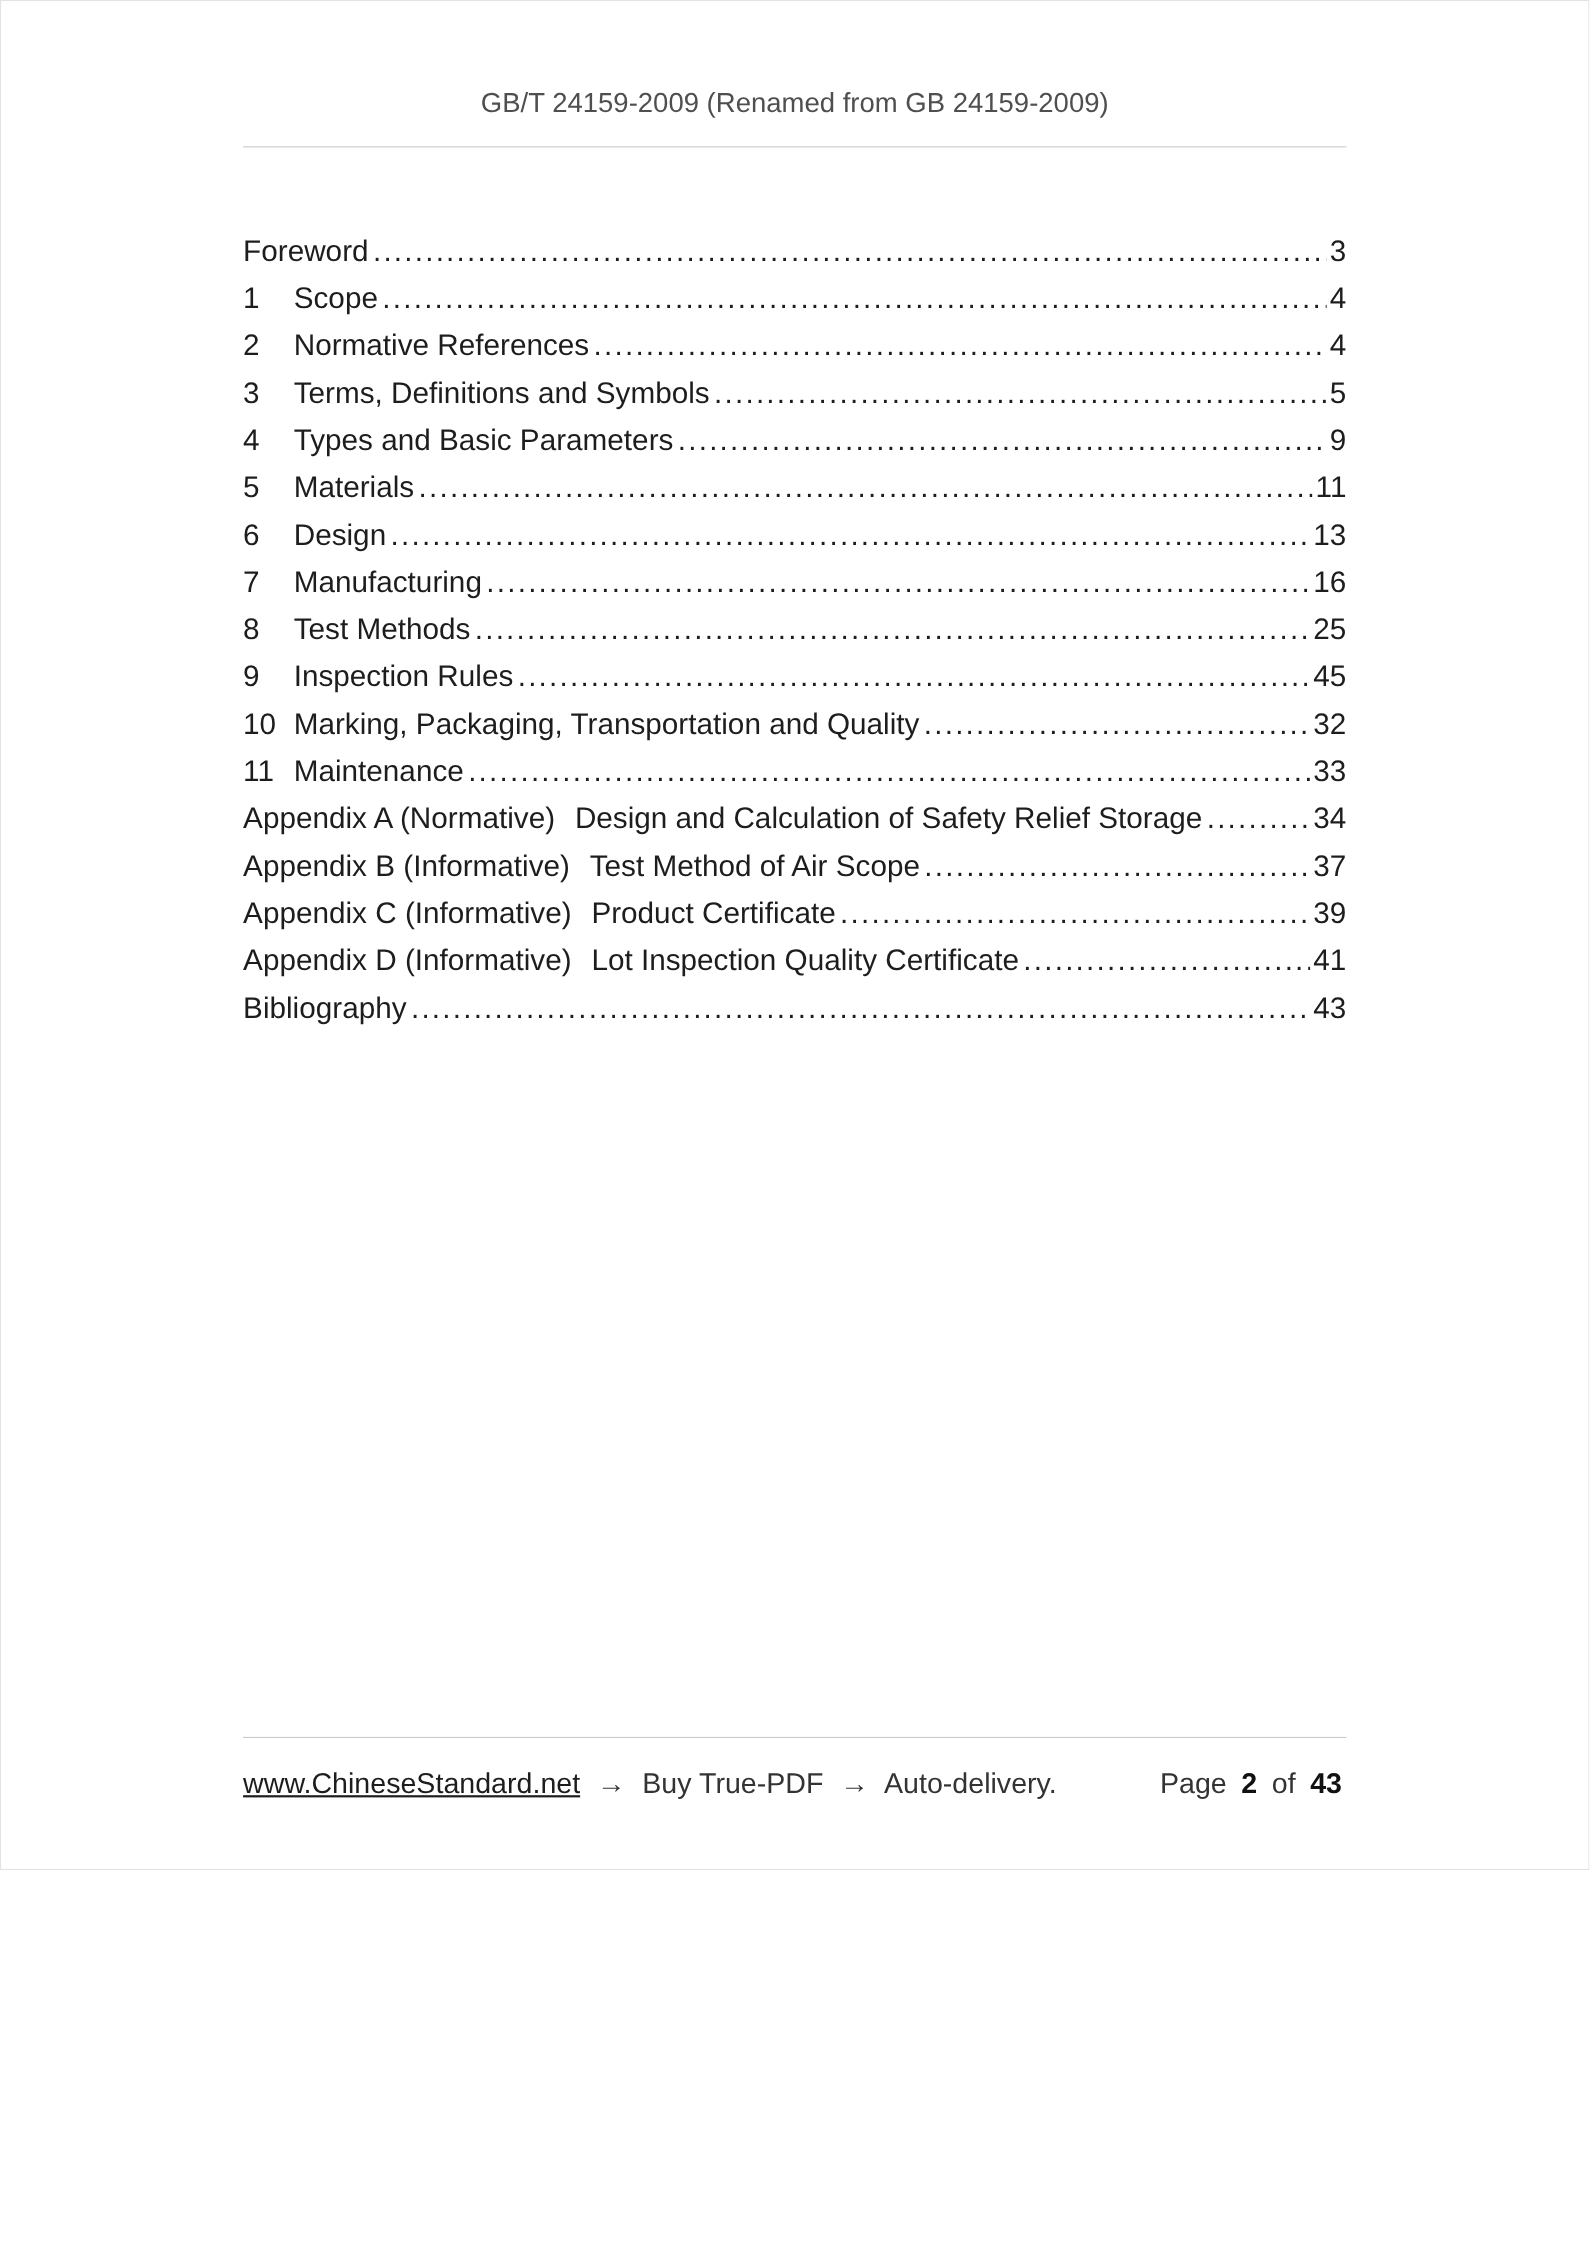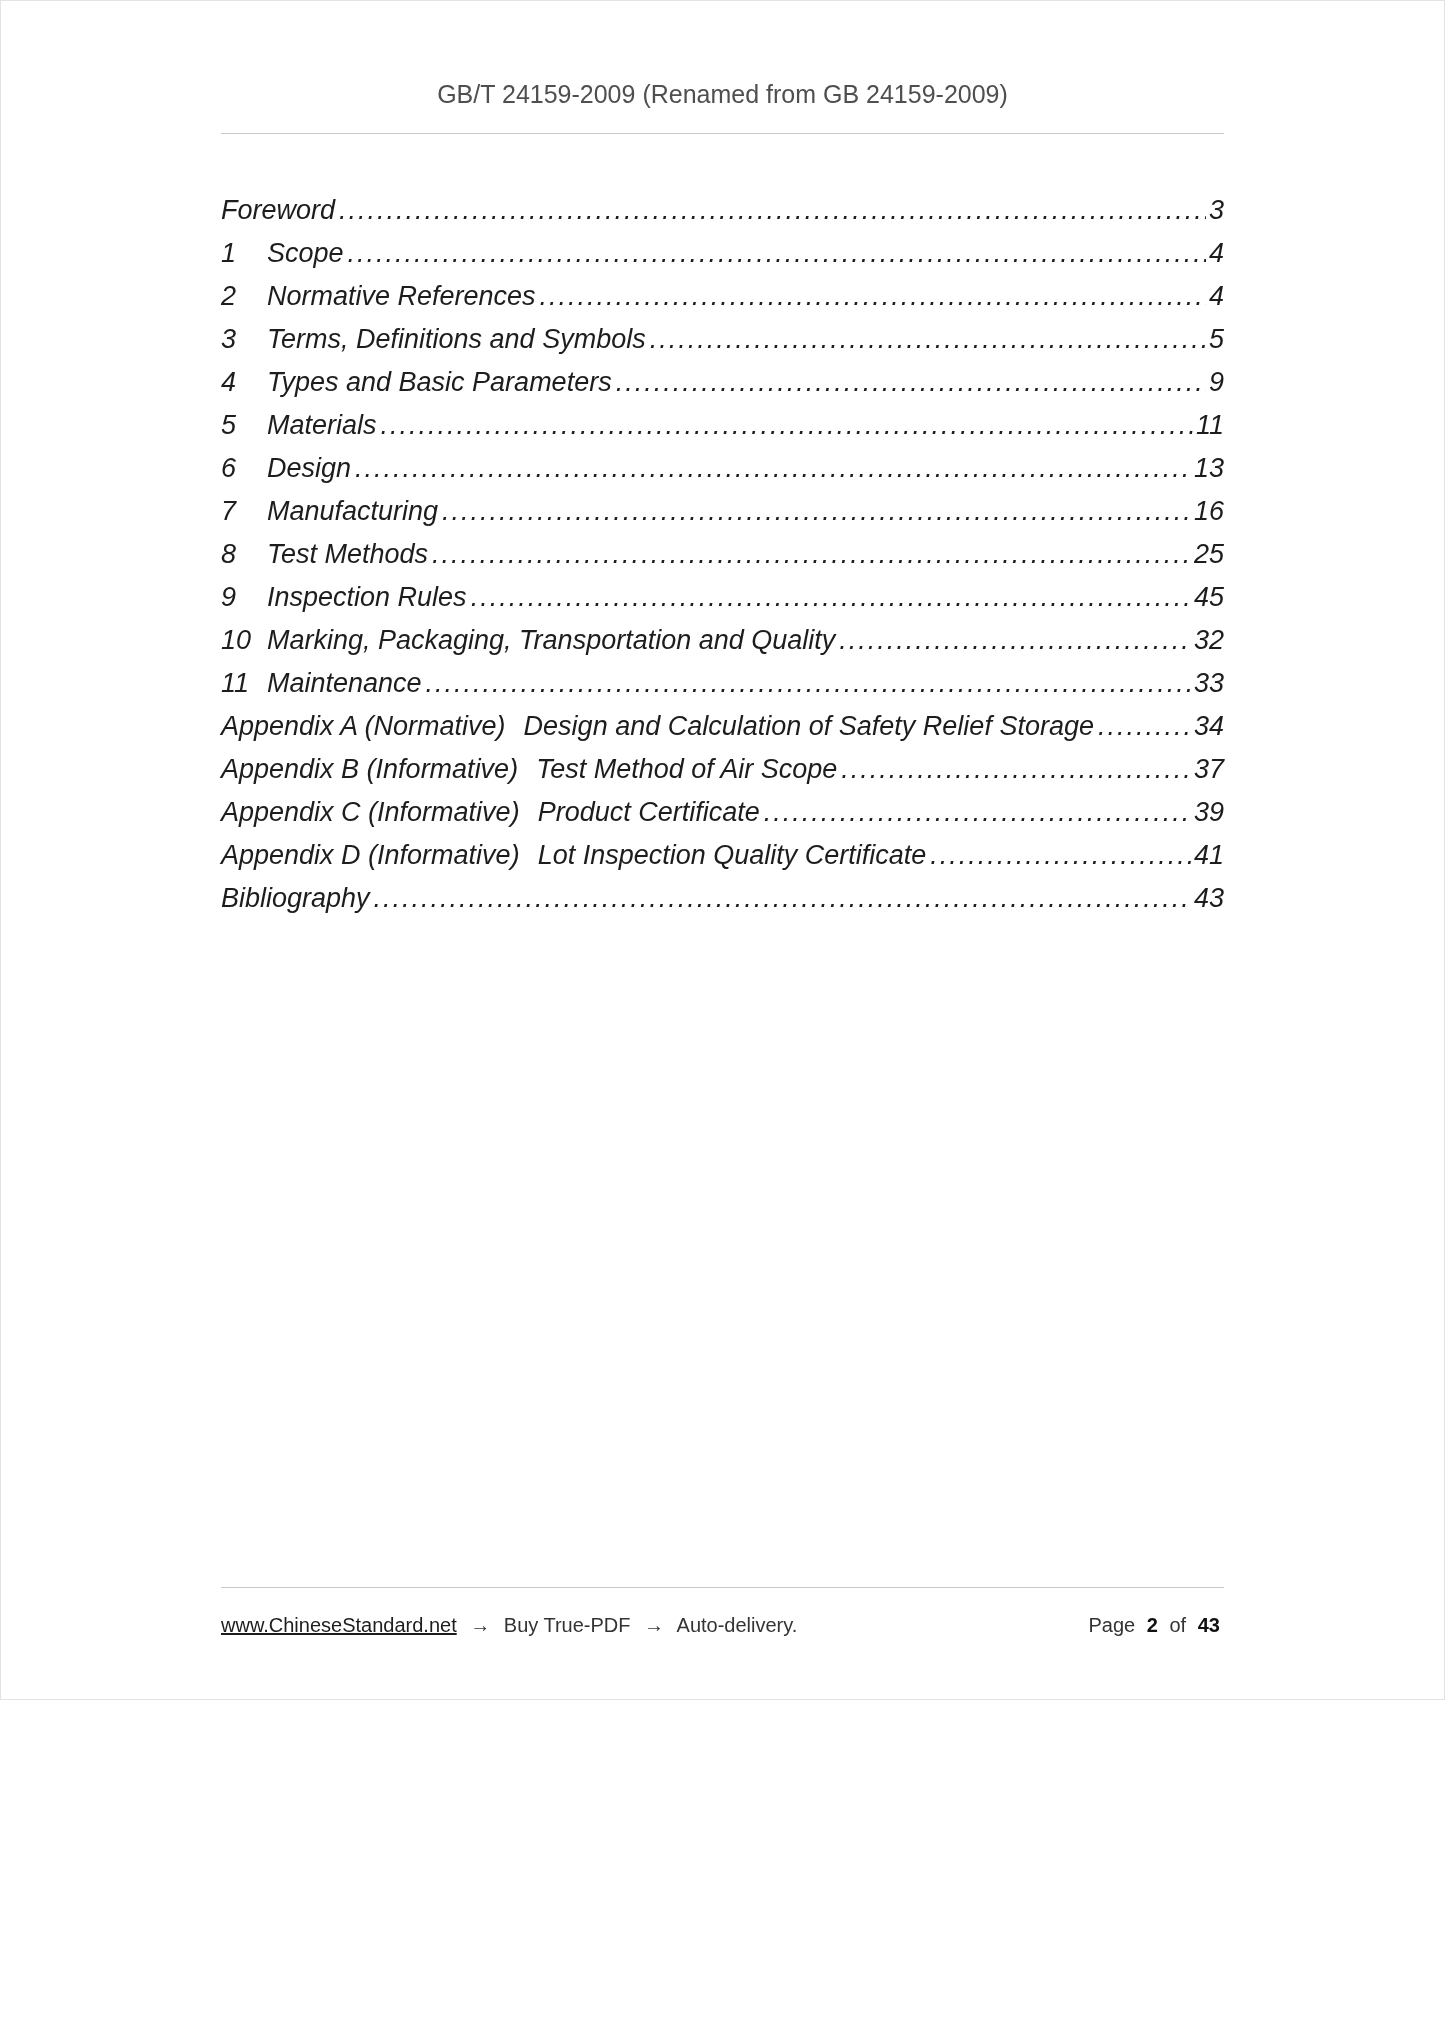--- a/index.html
+++ b/index.html
@@ -31,21 +31,21 @@
   }
   .header .rule { margin-top: 24px; }
   .page-title {
     margin: 56px 0 0 0;
     text-align: center;
     font-size: 40px;
     font-weight: bold;
     color: #161616;
     line-height: 48px;
   }
-  .toc { margin-top: 60px; font-style: italic; }
+  .toc { margin-top: 78px; }
   .toc-row {
     display: flex;
     align-items: baseline;
     font-size: 27px;
     line-height: 32px;
     margin-bottom: 11px;
     color: #1d1d1d;
     white-space: nowrap;
   }
   .toc-num {
@@ -77,21 +77,21 @@
     position: absolute;
     left: 220px;
     right: 220px;
     bottom: 62px;
   }
   .footer .rule { margin-bottom: 26px; }
   .footer-row {
     display: flex;
     justify-content: space-between;
     align-items: baseline;
-    font-size: 20px;
+    font-size: 26px;
     color: #333333;
   }
   .footer-link {
     color: #1d1d1d;
     text-decoration: underline;
     cursor: pointer;
   }
   .arrow { margin: 0 8px; color: #333333; }
   .footer-right { color: #333333; }
   .footer-right b { color: #111111; margin: 0 4px; }

